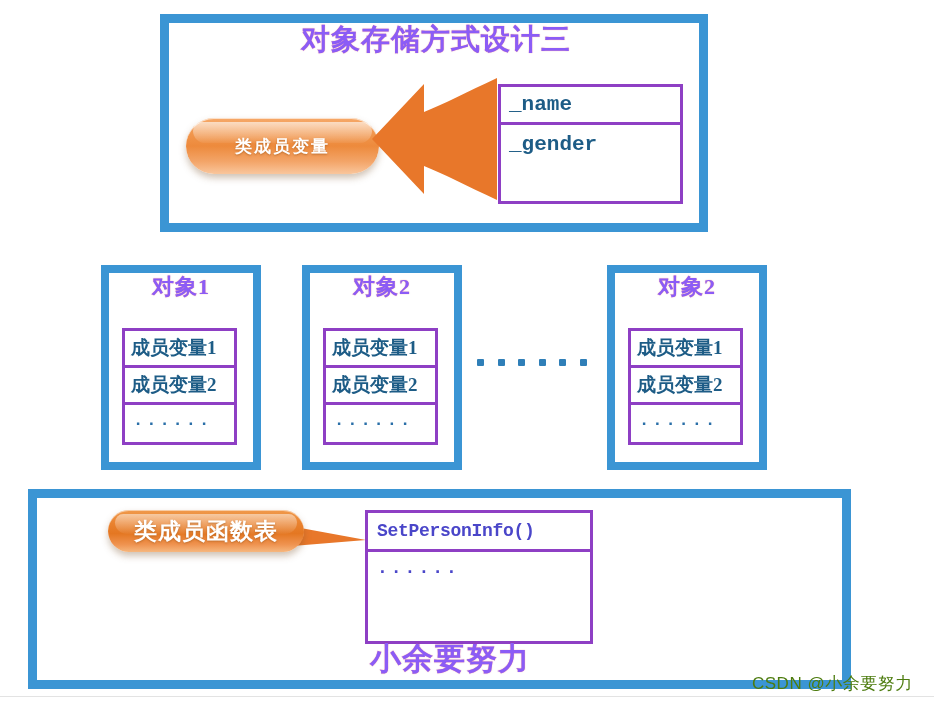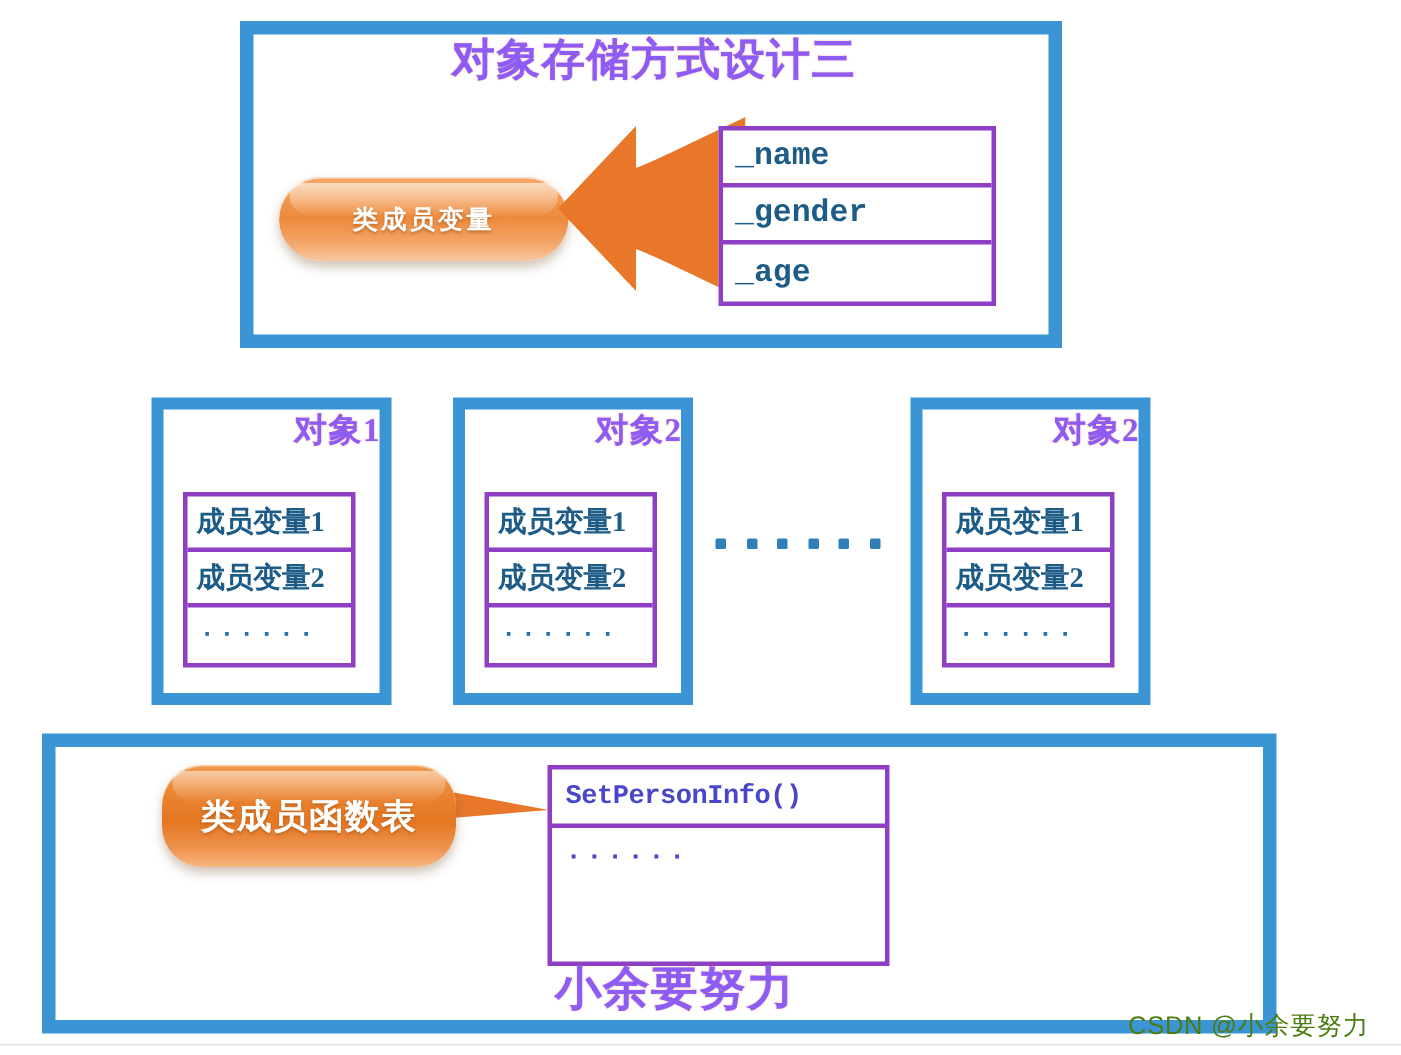--- a/index.html
+++ b/index.html
@@ -46,21 +46,20 @@
     left: 176px; top: 20px; width: 520px;
     font-size: 29px;
   }
   #bottom-title {
     left: 280px; top: 638px; width: 340px;
     font-size: 31px;
   }
   .obj-title {
     font-size: 22px;
     line-height: 26px;
-    margin-left: 44px;
   }
 
   
   .ptable {
     position: absolute;
     box-sizing: border-box;
     border: 3px solid #8e3fc4;
     background: #ffffff;
   }
   .prow {
@@ -157,21 +156,21 @@
 
   
   #pill-bottom-wrap {
     position: absolute;
     left: 108px; top: 510px;
     width: 252px; height: 54px;
   }
   #pill-bottom {
     position: absolute;
     left: 0; top: 0;
-    width: 196px; height: 68px;
+    width: 196px; height: 42px;
     border-radius: 27px;
     background:
       linear-gradient(180deg,
         #f09a4c 0%,
         #ea8330 30%,
         #e47722 56%,
         #ef9350 82%,
         #f6b77e 100%);
     box-shadow:
       0 4px 7px rgba(120,80,40,0.35),
@@ -255,24 +254,23 @@
     <path d="M 125 0
              C 95 14, 72 26, 52 34
              L 52 6
              L 0 61
              L 52 116
              L 52 88
              C 72 96, 95 108, 125 122
              Z" fill="#e8772a"></path>
   </svg>
 
-  <div class="ptable" id="member-table" style="left:479px; top:84px; width:185px; height:120px;">
+  <div class="ptable" id="member-table" style="left:498px; top:84px; width:185px; height:120px;">
     <div class="prow mono" style="height:38px;">_name</div>
     <div class="prow mono" style="height:38px;">_gender</div>
-    <div class="prow mono" style="height:38px;">_age</div>
   </div>
 
   <div class="panel thin" style="left:101px; top:265px; width:160px; height:205px;">
   </div>
   <div class="red-title obj-title" style="left:101px; top:274px; width:160px;">对象1</div>
   <div class="ptable" style="left:122px; top:328px; width:115px; height:117px;">
     <div class="prow cjk" style="height:37px;">成员变量1</div>
     <div class="prow cjk" style="height:37px;">成员变量2</div>
     <div class="prow dots-row" style="height:37px;">······</div>
   </div>

